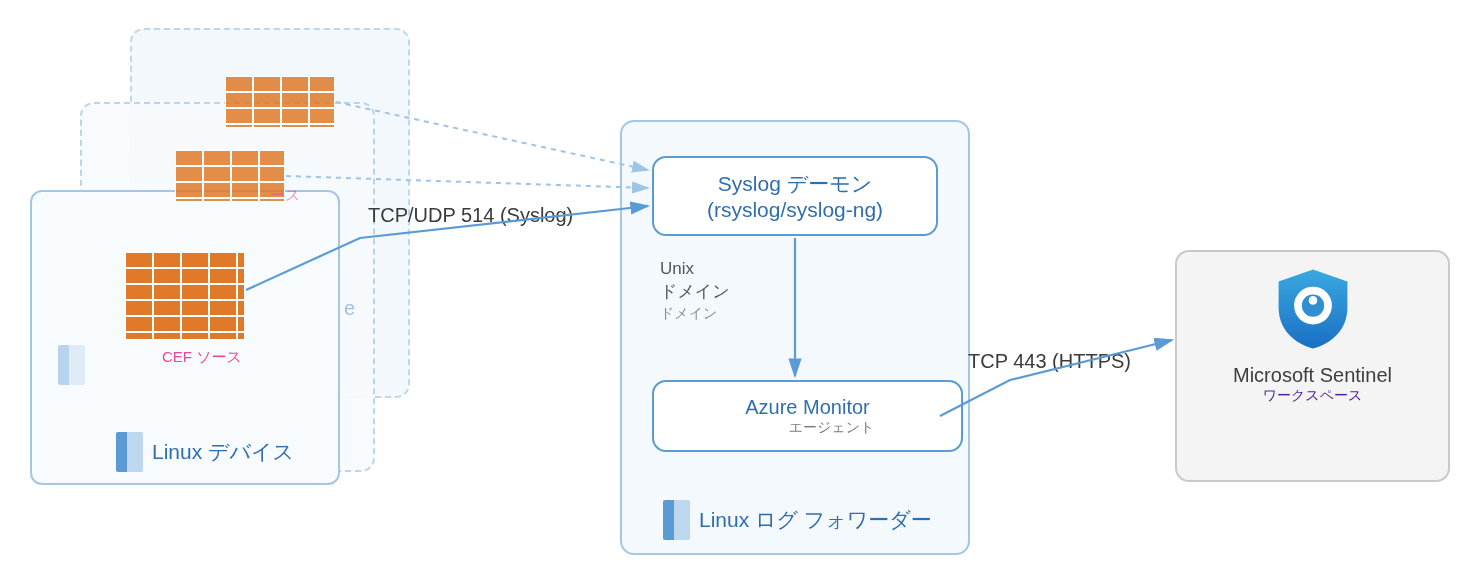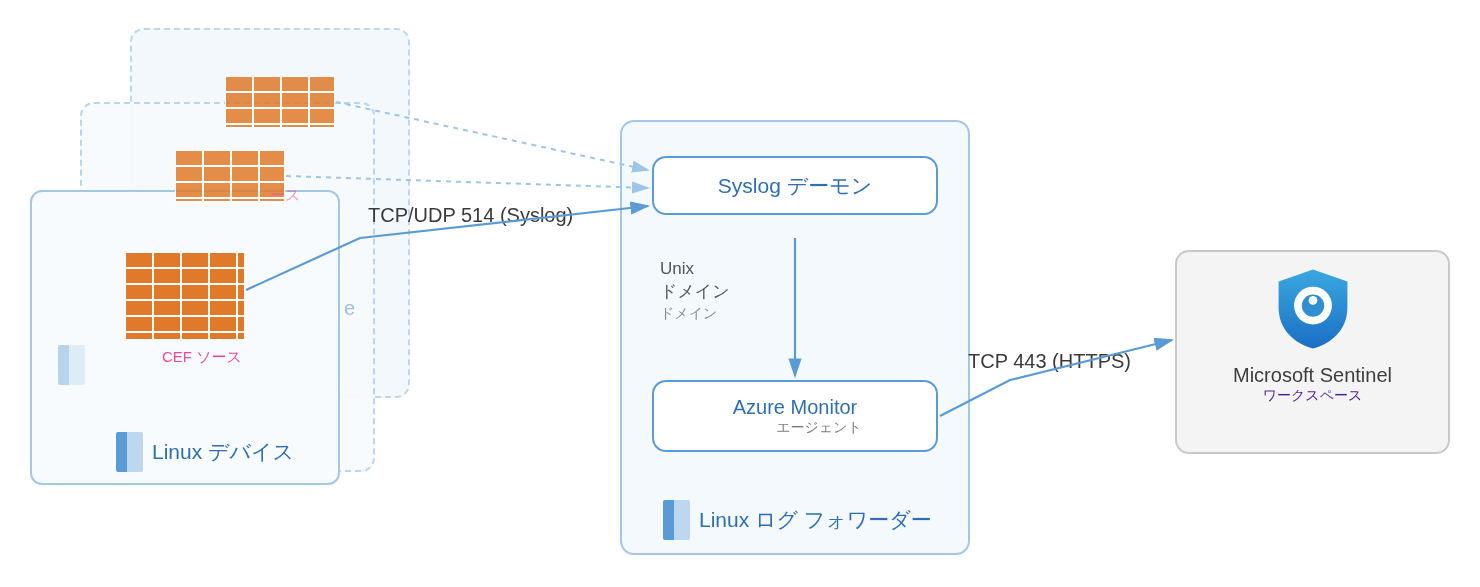--- a/index.html
+++ b/index.html
@@ -97,36 +97,36 @@
     position: absolute;
     background: #fff;
     border: 2px solid #5b9bd5;
     border-radius: 14px;
     text-align: center;
     display: flex;
     flex-direction: column;
     justify-content: center;
     color: #2f6fb0;
   }
-  .syslog-box { left: 652px; top: 156px; width: 286px; height: 59px; font-size: 21px; }
-  .amon-box   { left: 652px; top: 380px; width: 286px; height: 72px; }
+  .syslog-box { left: 652px; top: 156px; width: 286px; height: 80px; font-size: 21px; }
+  .amon-box   { left: 652px; top: 380px; width: 311px; height: 72px; }
   .amon-box .title { font-size: 20px; color: #2f6fb0; }
   .amon-box .sub   { font-size: 14px; color: #7c7c7c; padding-left: 48px; }
 
   .unix-label {
     position: absolute;
     left: 660px; top: 258px;
     font-size: 17px;
     color: #555;
     line-height: 1.35;
   }
 
   
   .sentinel {
-    left: 1175px; top: 250px; width: 275px; height: 204px;
+    left: 1175px; top: 250px; width: 275px; height: 232px;
     background: #f4f4f4;
     border: 2px solid #c9c9c9;
     border-radius: 14px;
     text-align: center;
   }
   .sentinel .title { font-size: 20px; color: #3e3e3e; margin-top: 8px; }
   .sentinel .sub   { font-size: 14px; color: #4c1d95; }
 
   
   .conn-label {
@@ -163,20 +163,21 @@
 </div>
 
 <div class="device-footer" style="left:116px; top:432px;">
   <div class="server-icon"></div>
   <span>Linux デバイス</span>
 </div>
 
 <div class="box forwarder"></div>
 <div class="inner-box syslog-box">
   <span>Syslog デーモン</span>
+  <span>(rsyslog/syslog-ng)</span>
 </div>
 <div class="unix-label">
   <div>Unix</div>
   <div>ドメイン</div>
   <div style="font-size:14px; color:#888;">ドメイン</div>
 </div>
 <div class="inner-box amon-box">
   <span class="title">Azure Monitor</span>
   <span class="sub">エージェント</span>
 </div>

